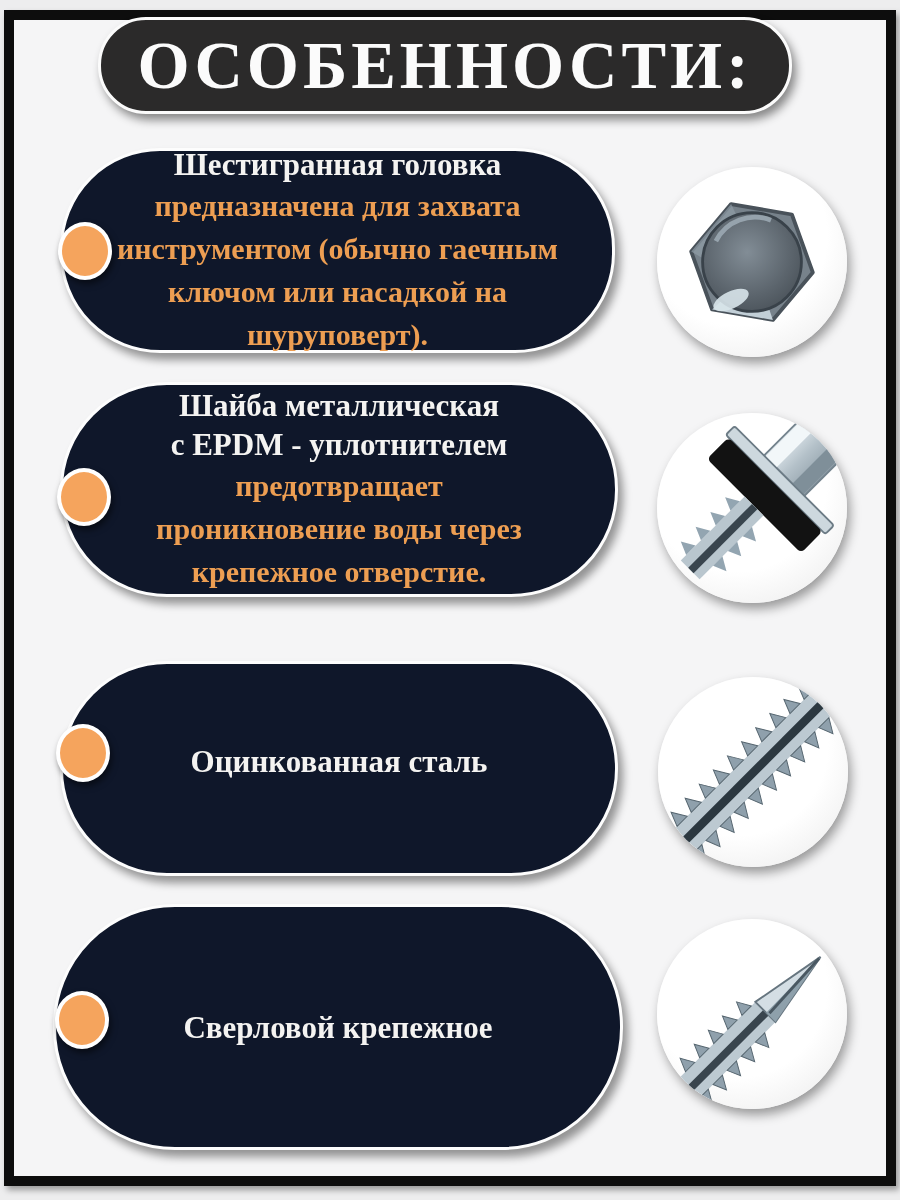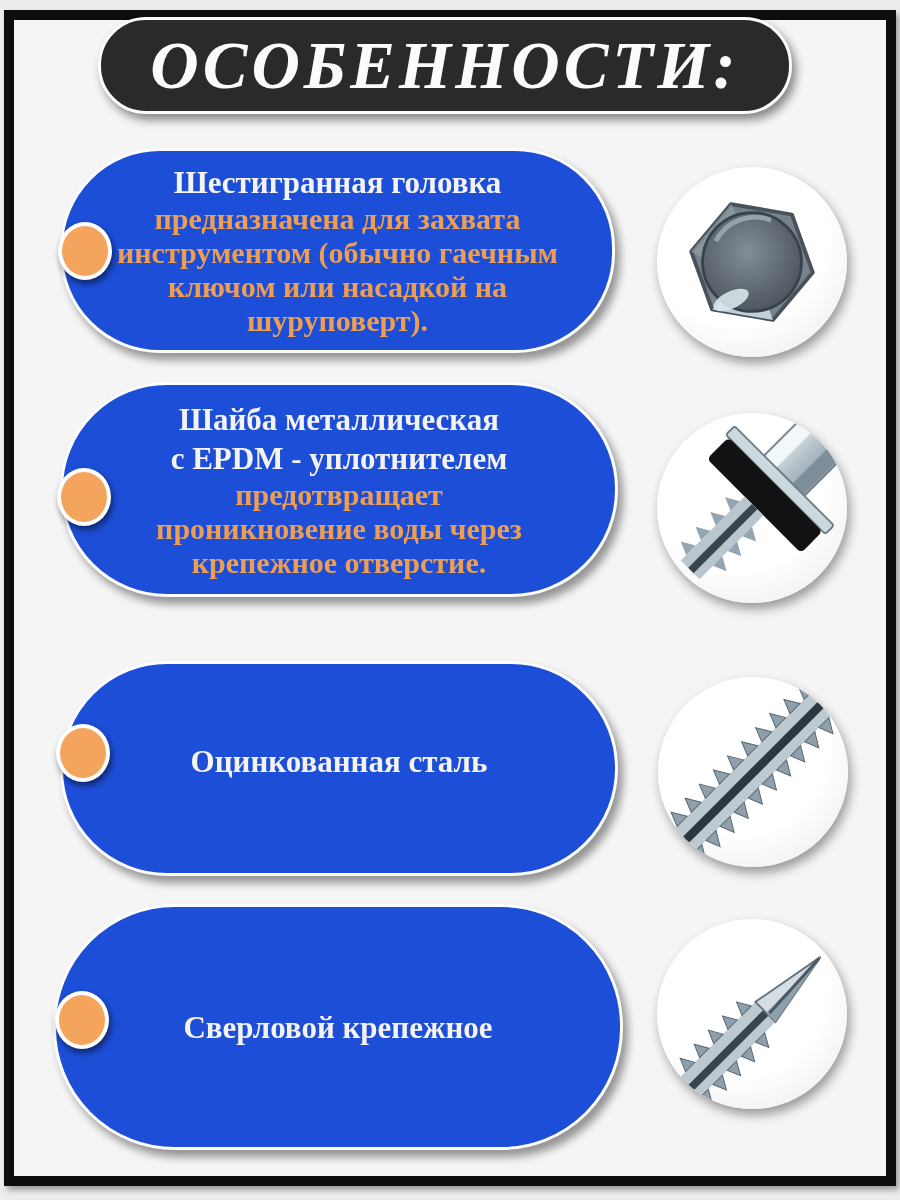--- a/index.html
+++ b/index.html
@@ -5,26 +5,26 @@
   html,body{margin:0;padding:0;background:#ededee;}
   .canvas{position:relative;width:900px;height:1200px;background:#ededee;overflow:hidden;
           font-family:"Liberation Serif","DejaVu Serif",serif;}
   .frame{position:absolute;left:4px;top:10px;right:4px;bottom:14px;
          border:10px solid #0d0d0d;background:#f5f5f6;box-sizing:border-box;
          box-shadow:3px 4px 6px rgba(0,0,0,.35);}
   .header-pill{position:absolute;left:98px;top:17px;width:694px;height:97px;
          background:#2b2a2a;border:3px solid #fbfbfb;border-radius:48px;box-sizing:border-box;
          display:flex;align-items:center;justify-content:center;
          color:#fbfbfb;font-size:67px;font-weight:700;letter-spacing:4px;
-         box-shadow:4px 6px 10px rgba(0,0,0,.45);z-index:3;font-style:italic;}
-  .tag{position:absolute;background:#1d4ed8;border:3px solid #fdfdfd;box-sizing:border-box;
+         box-shadow:4px 6px 10px rgba(0,0,0,.45);z-index:3;}
+  .tag{position:absolute;background:#0f172a;border:3px solid #fdfdfd;box-sizing:border-box;
        display:flex;flex-direction:column;justify-content:center;align-items:center;
        text-align:center;box-shadow:5px 7px 9px rgba(0,0,0,.4);z-index:2;padding:0 18px;}
   .tag h2{margin:0;font-size:31px;line-height:39px;font-weight:700;color:#f4f3f1;white-space:pre-line;}
-  .tag p{margin:0;font-size:30px;line-height:34px;font-weight:700;color:#ed9e52;white-space:pre-line;}
+  .tag p{margin:0;font-size:30px;line-height:43px;font-weight:700;color:#ed9e52;white-space:pre-line;}
   .tag-1{left:60px;top:148px;width:555px;height:205px;border-radius:100px;}
   .tag-2{left:60px;top:382px;width:558px;height:215px;border-radius:107px;}
   .tag-3{left:60px;top:661px;width:558px;height:215px;border-radius:107px;}
   .tag-3 h2{margin-bottom:14px;}
   .tag-4{left:53px;top:904px;width:570px;height:246px;border-radius:122px;}
   .dot{position:absolute;width:54px;height:58px;border-radius:50%;
        background:#f5a45d;border:4px solid #ffffff;box-sizing:border-box;
        box-shadow:2px 4px 6px rgba(0,0,0,.5);z-index:4;}
   .dot-1{left:58px;top:222px;}
   .dot-2{left:57px;top:468px;}

